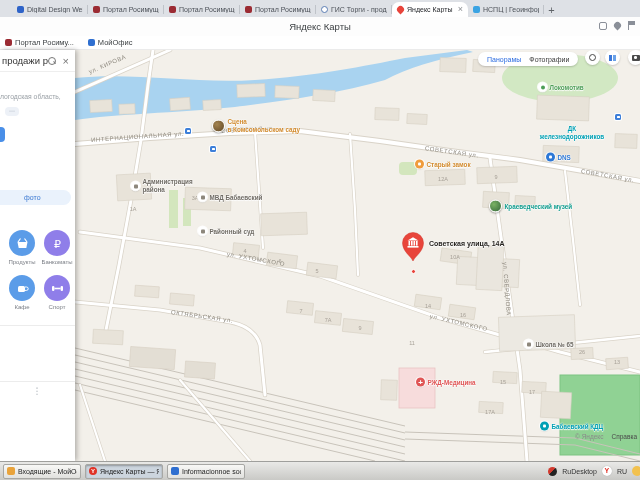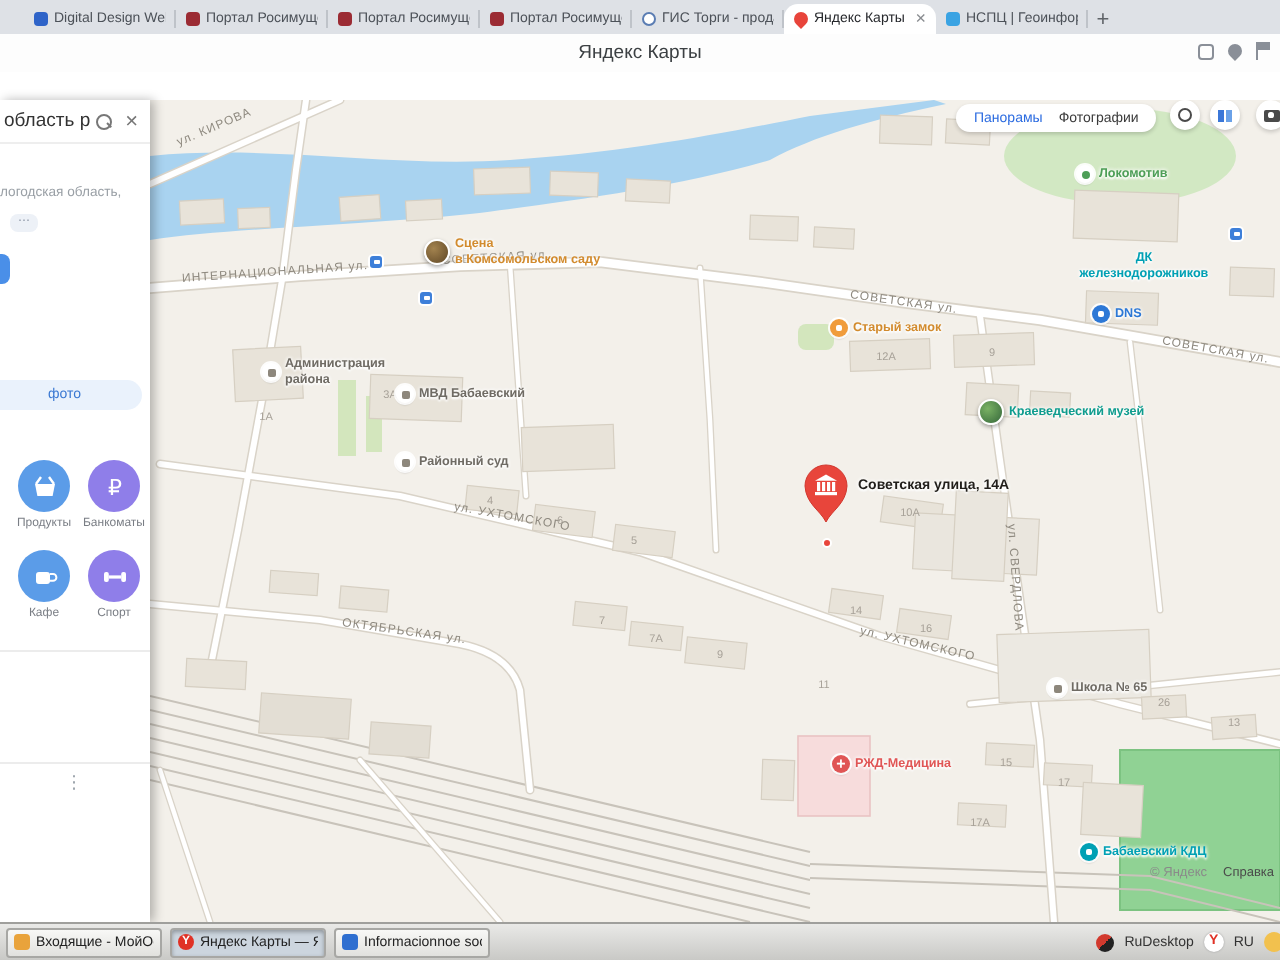--- a/index.html
+++ b/index.html
@@ -155,26 +155,36 @@
 
   <div id="toolbar">
     <span id="window-title">Яндекс Карты</span>
     <span id="toolbar-icons">
       <span class="tb-box"></span>
       <span class="tb-pin"></span>
       <span class="tb-flag"></span>
     </span>
   </div>
 
+  <div id="bookmarksbar">
+      <div class="bookmark">
+        <span class="bm-icon fav-rosim"></span>
+        <span>Портал Росиму...</span>
+      </div>
+      <div class="bookmark">
+        <span class="bm-icon fav-myoffice"></span>
+        <span>МойОфис</span>
+      </div>
+    </div>
 
   <div id="content">
 
     <div id="sidebar">
       <div id="search-row">
-        <span id="search-value">область р</span>
+        <span id="search-value">продажи р</span>
         <span class="mag"></span>
         <span id="search-clear">×</span>
       </div>
       <div id="region-text">логодская область,</div>
       <div id="more-badge">⋯</div>
       <div id="route-frag"></div>
       <div id="photo-pill">
         <span>фото</span>
       </div>
       <div id="cats">

